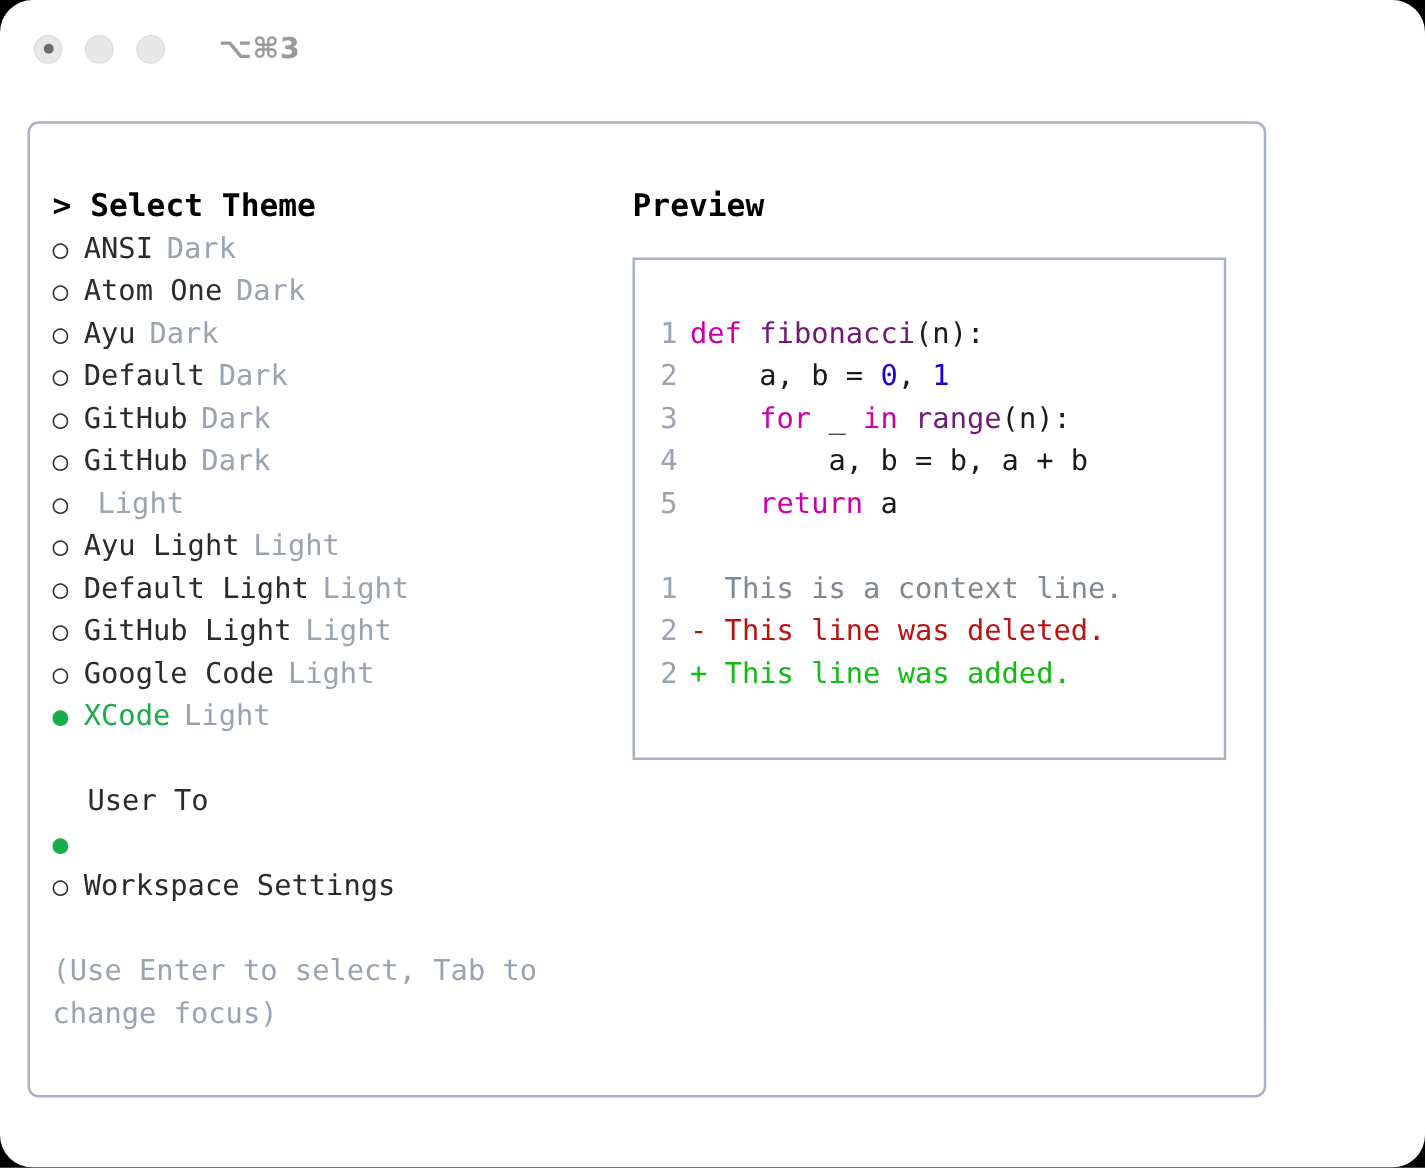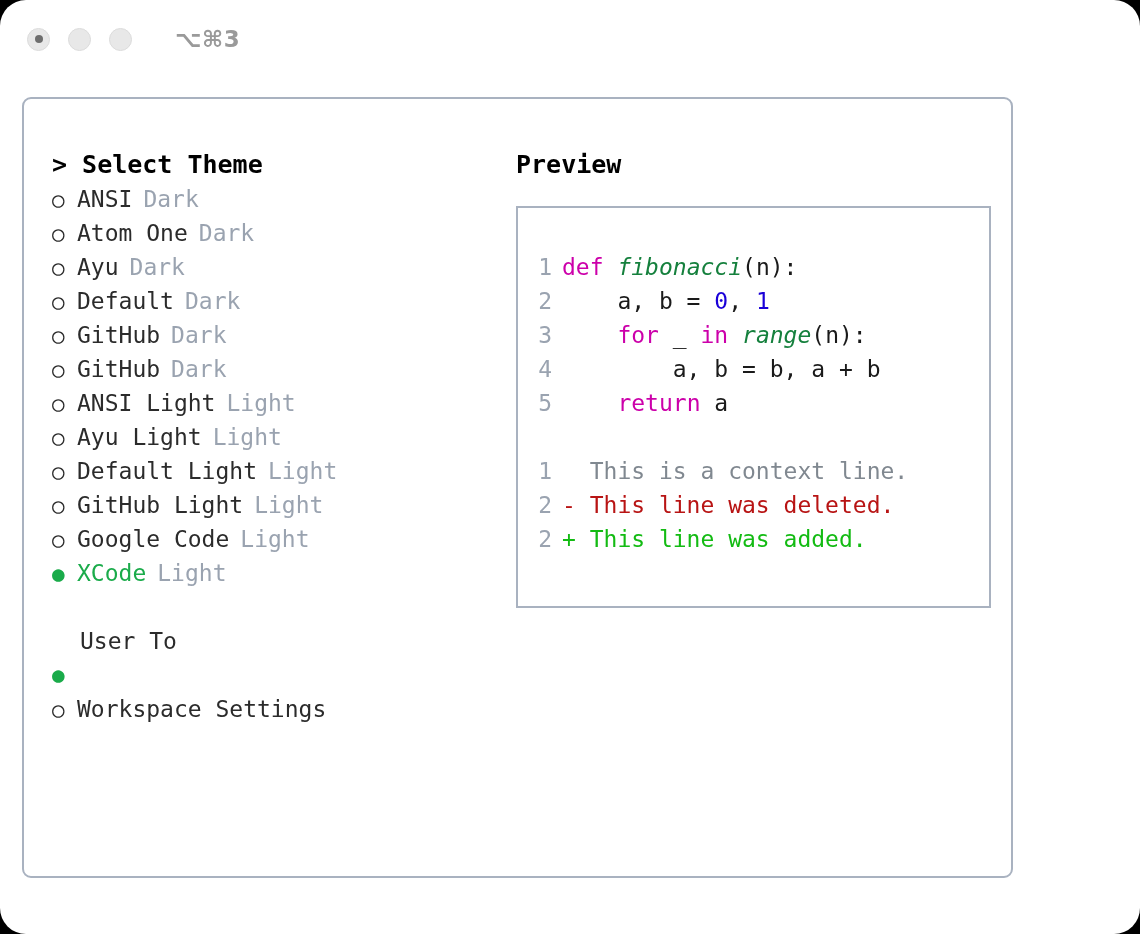--- a/index.html
+++ b/index.html
@@ -75,21 +75,21 @@
     width: 991px;
     height: 781px;
     border: 2px solid #a9b2c0;
     border-radius: 9px;
     box-sizing: border-box;
     background: #ffffff;
   }
 
   .columns {
     position: absolute;
-    left: 14px; top: 0;
+    left: 4px; top: 0;
     width: 100%;
     height: 100%;
   }
 
   
   .left-col {
     position: absolute;
     left: 14px;
     top: 49px;
     width: 460px;
@@ -163,21 +163,21 @@
     white-space: pre;
   }
   .code .ln {
     display: inline-block;
     width: 30px;
     text-align: right;
     color: #9aa3b0;
   }
   .code .body { margin-left: 10px; }
   .kw  { color: #cc00aa; }
-  .fn  { color: #15803d; font-style: italic; }
+  .fn  { color: #701a75; }
   .num { color: #1a00d8; }
   .pl  { color: #1a1a1a; }
   .ctx { color: #808890; }
   .del { color: #b81414; }
   .add { color: #13bb13; }
   .spacer { height: 34px; }
 </style>
 </head>
 <body>
 
@@ -199,32 +199,33 @@
 
       <div class="left-col">
         <div class="heading">&gt; Select Theme</div>
         <div class="theme-list" id="theme-list">
             <div class="row"><span class="marker">○</span><span class="name">ANSI</span><span class="badge">Dark</span></div>
             <div class="row"><span class="marker">○</span><span class="name">Atom One</span><span class="badge">Dark</span></div>
             <div class="row"><span class="marker">○</span><span class="name">Ayu</span><span class="badge">Dark</span></div>
             <div class="row"><span class="marker">○</span><span class="name">Default</span><span class="badge">Dark</span></div>
             <div class="row"><span class="marker">○</span><span class="name">GitHub</span><span class="badge">Dark</span></div>
             <div class="row"><span class="marker">○</span><span class="name">GitHub</span><span class="badge">Dark</span></div>
-            <div class="row"><span class="marker">○</span><span class="name">ANSI Light</span><span class="badge">Light</span></div>
+            <div class="row"><span class="marker">○</span><span class="badge">Light</span></div>
             <div class="row"><span class="marker">○</span><span class="name">Ayu Light</span><span class="badge">Light</span></div>
             <div class="row"><span class="marker">○</span><span class="name">Default Light</span><span class="badge">Light</span></div>
             <div class="row"><span class="marker">○</span><span class="name">GitHub Light</span><span class="badge">Light</span></div>
             <div class="row"><span class="marker">○</span><span class="name">Google Code</span><span class="badge">Light</span></div>
             <div class="row"><span class="marker on">●</span><span class="name sel">XCode</span><span class="badge">Light</span></div>
           </div>
         <div class="apply-head">User To</div>
         <div id="apply-list">
             <div class="row"><span class="marker on">●</span></div>
             <div class="row"><span class="marker">○</span><span class="name">Workspace Settings</span></div>
           </div>
+        <div class="hint">(Use Enter to select, Tab to change focus)</div>
       </div>
 
       <div class="right-col">
         <div class="heading">Preview</div>
         <div class="preview-box">
           <div class="code" id="code-area"><div><span class="ln">1</span><span class="body"><span class="kw">def</span><span class="pl"> </span><span class="fn">fibonacci</span><span class="pl">(n):</span></span></div><div><span class="ln">2</span><span class="body"><span class="pl">    a, b = </span><span class="num">0</span><span class="pl">, </span><span class="num">1</span></span></div><div><span class="ln">3</span><span class="body"><span class="pl">    </span><span class="kw">for</span><span class="pl"> _ </span><span class="kw">in</span><span class="pl"> </span><span class="fn">range</span><span class="pl">(n):</span></span></div><div><span class="ln">4</span><span class="body"><span class="pl">        a, b = b, a + b</span></span></div><div><span class="ln">5</span><span class="body"><span class="pl">    </span><span class="kw">return</span><span class="pl"> a</span></span></div><div class="spacer"></div><div><span class="ln">1</span><span class="body"><span class="ctx">  This is a context line.</span></span></div><div><span class="ln">2</span><span class="body"><span class="del">- This line was deleted.</span></span></div><div><span class="ln">2</span><span class="body"><span class="add">+ This line was added.</span></span></div></div>
         </div>
       </div>
 
     </div>

